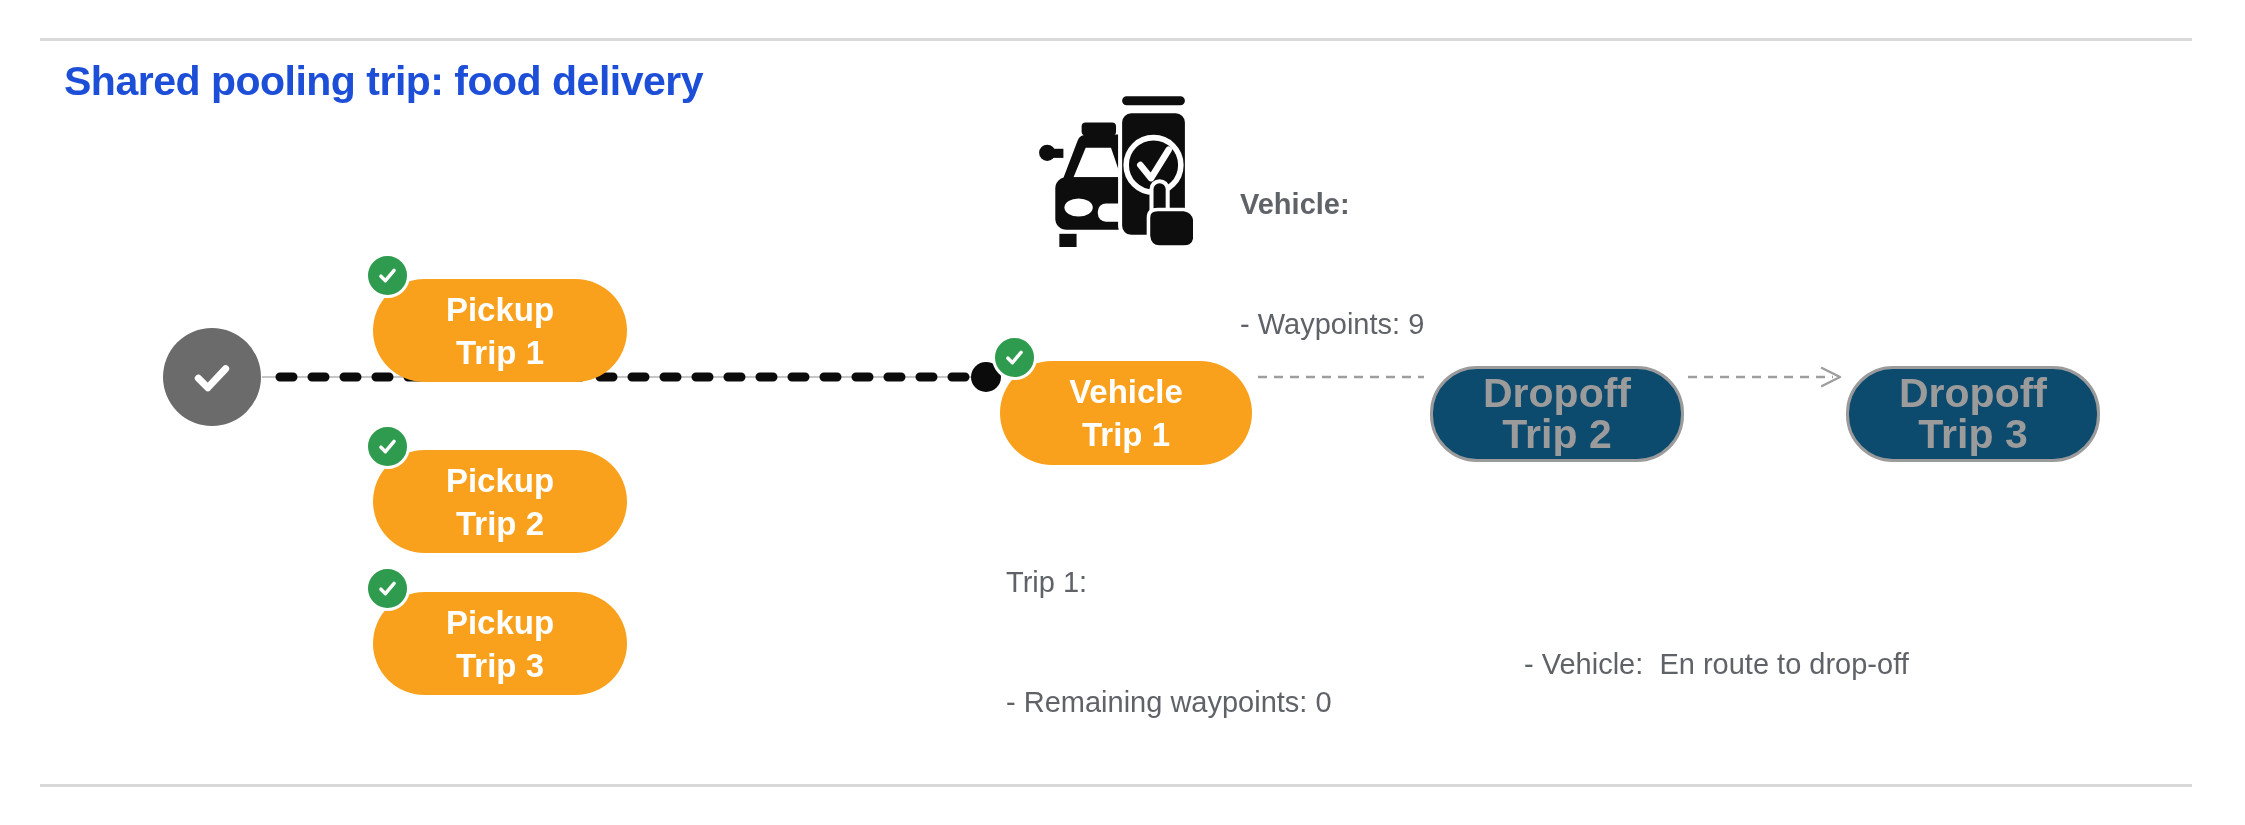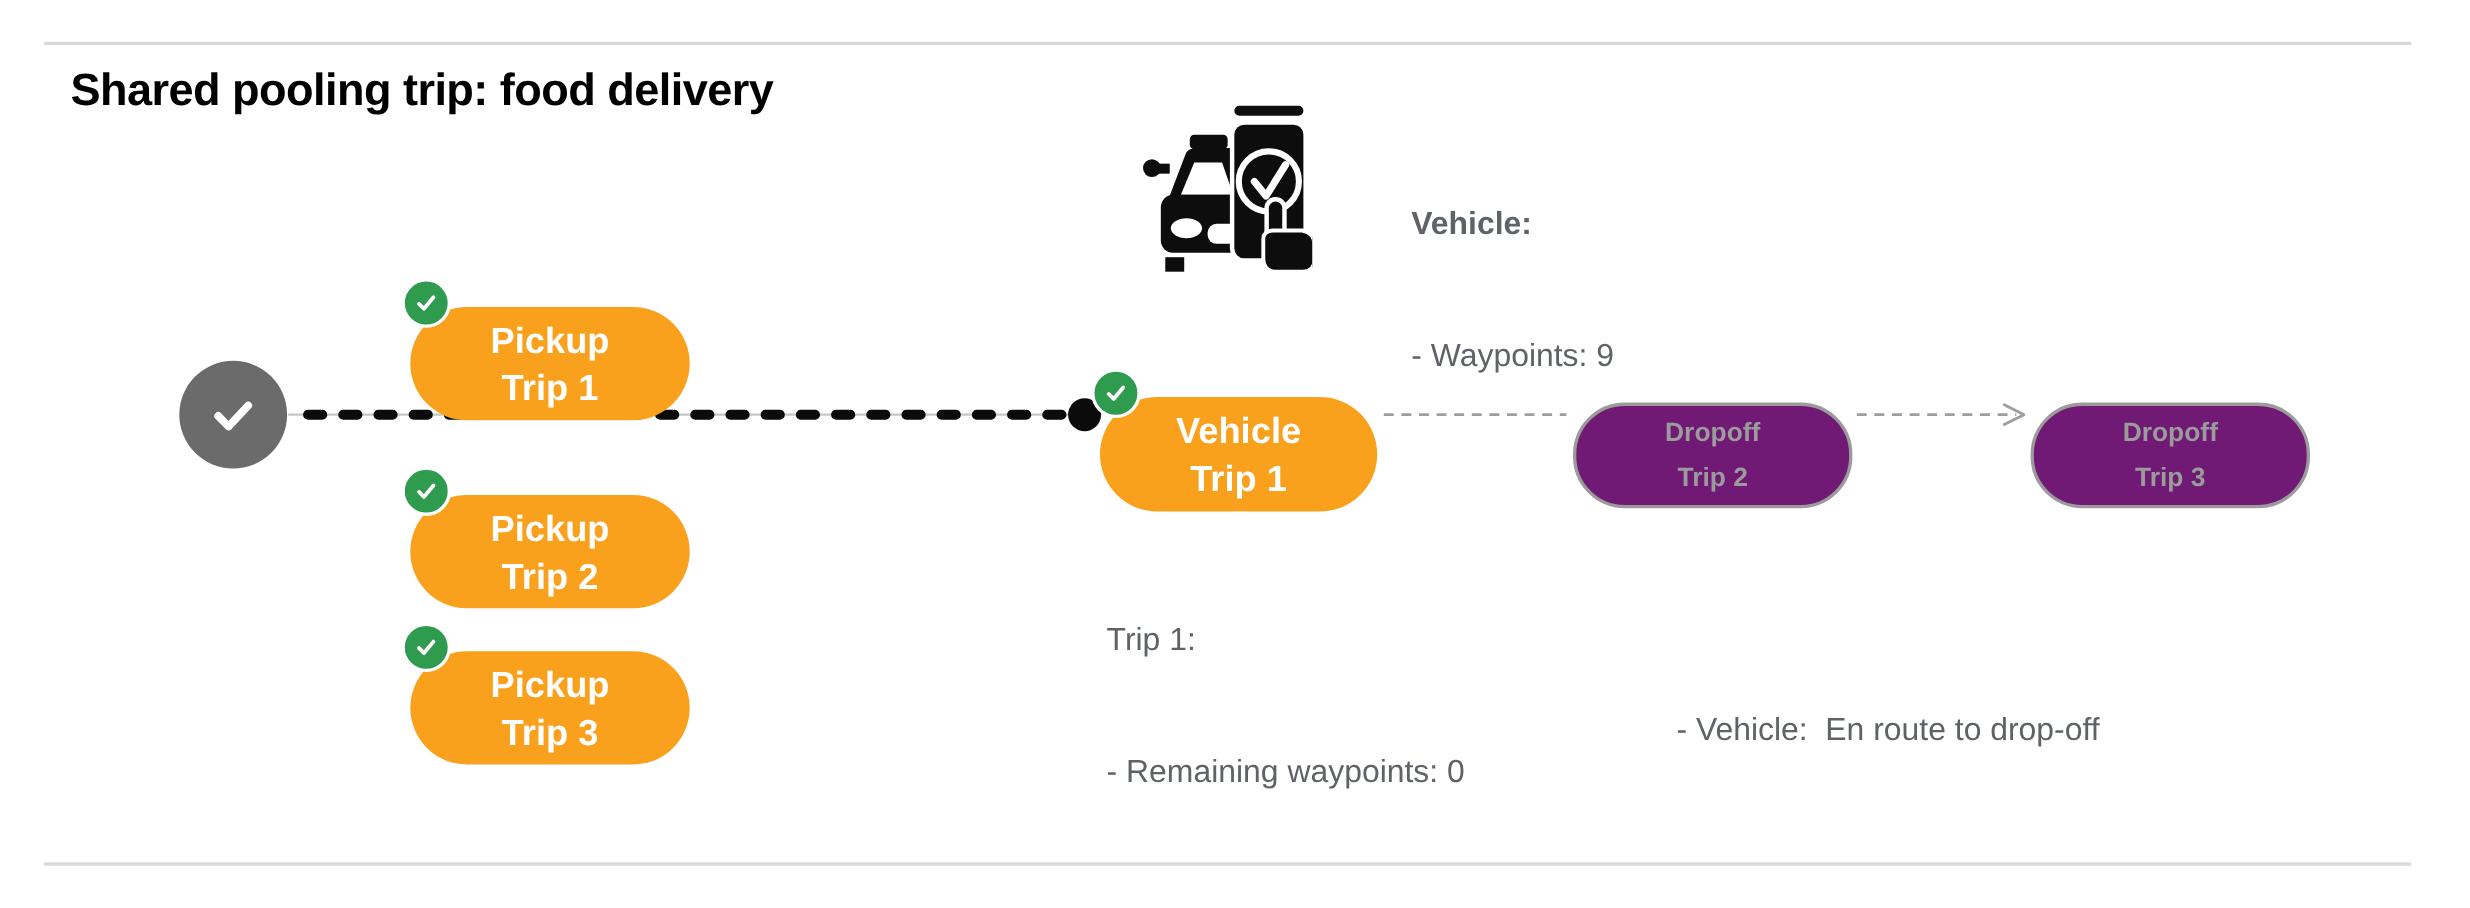--- a/index.html
+++ b/index.html
@@ -9,28 +9,28 @@
     background:#ffffff;
     font-family:"Liberation Sans", sans-serif;
     overflow:hidden;
   }
   .rule{position:absolute;height:3px;background:#d9d9d9;}
   .rule-top{left:40px;top:38px;width:2152px;}
   .rule-bottom{left:40px;top:784px;width:2152px;}
 
   .title{
     position:absolute;left:64px;top:58px;
-    font-size:41px;font-weight:bold;color:#000000;
+    font-size:41px;font-weight:bold;color:#1d4ed8;
     letter-spacing:-0.5px;white-space:nowrap;
   }
 
   .vehicle-icon{position:absolute;left:1031px;top:86px;}
   .vehicle-info{
     position:absolute;left:1240px;top:104px;
-    font-size:29px;line-height:40px;color:#5f6368;white-space:pre-wrap;margin-left:43px;
+    font-size:29px;line-height:40px;color:#5f6368;white-space:pre-wrap;
   }
   .vehicle-info .vh{font-weight:bold;}
 
   .connectors{position:absolute;left:0;top:0;pointer-events:none;}
 
   .start-node{
     position:absolute;left:163px;top:328px;width:98px;height:98px;
     background:#6b6b6b;border-radius:50%;
     display:flex;align-items:center;justify-content:center;
   }
@@ -44,22 +44,22 @@
     align-items:center;justify-content:center;
     text-align:center;font-weight:bold;margin-top:36px;
   }
   .pill-orange{
     width:254px;height:103px;border-radius:52px;
     background:#f9a11c;color:#ffffff;
     font-size:33px;line-height:43px;
   }
   .pill-ghost{
     width:248px;height:90px;border-radius:47px;
-    background:#701a75;border:3px solid #9b9b9b;color:#9b9b9b;
-    font-size:24px;line-height:41px;
+    background:#0c4a6e;border:3px solid #9b9b9b;color:#9b9b9b;
+    font-size:41px;line-height:41px;
   }
   .p1{left:373px;top:243px;}
   .p2{left:373px;top:414px;}
   .p3{left:373px;top:556px;}
   .pc{left:1000px;top:325px;width:252px;height:104px;}
   .d2{left:1430px;top:330px;}
   .d3{left:1846px;top:330px;}
 
   .badge{
     position:absolute;left:-8px;top:-26px;width:39px;height:39px;

